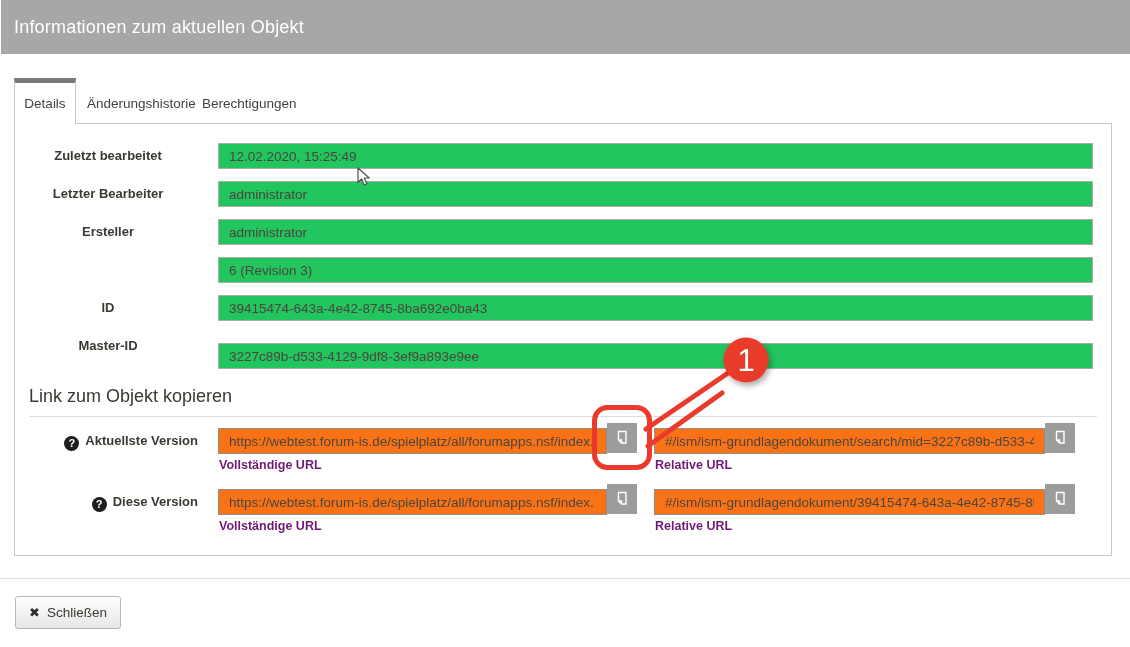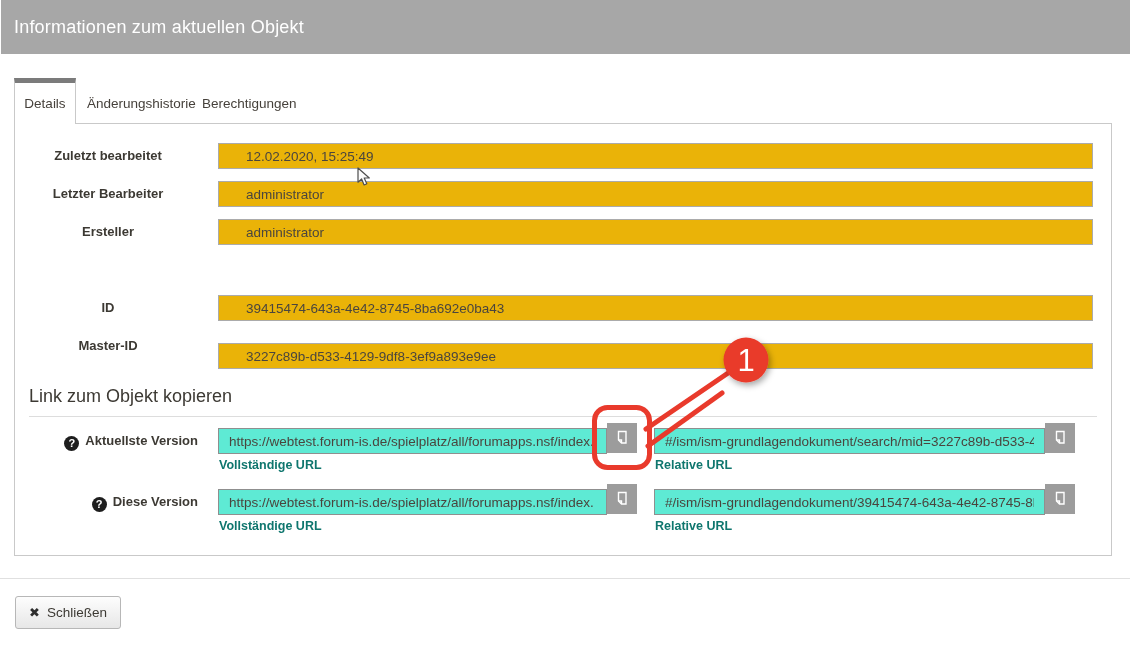--- a/index.html
+++ b/index.html
@@ -41,54 +41,54 @@
     position:absolute; left:14px; top:123px; width:1098px; height:433px;
     background:#ffffff; border:1px solid #c9c9c9; z-index:1;
   }
   .flabel {
     position:absolute; left:0; width:186px; text-align:center;
     font-weight:bold; font-size:13px; color:#3c3933; line-height:26px;
     white-space:nowrap;
   }
   .finput {
     position:absolute; left:203px; width:875px; height:26px;
-    background:#eab308; border:1px solid #ababab;
-    font-size:13.5px; color:#4a453e; padding:0 27px;
+    background:#22c55e; border:1px solid #ababab;
+    font-size:13.5px; color:#4a453e; padding:0 10px;
     font-family:"Liberation Sans", sans-serif;
   }
   .section-heading {
     position:absolute; left:14px; top:262px; width:1068px;
     font-size:18px; color:#3c3933; padding-bottom:9px;
     border-bottom:1px solid #dddddd;
   }
   .link-label {
     position:absolute; left:0; width:183px; text-align:right;
     font-weight:bold; font-size:13px; color:#3c3933; line-height:26px;
     white-space:nowrap;
   }
   .help-icon {
     display:inline-block; width:15px; height:15px; border-radius:50%;
     background:#1e1e1e; color:#ffffff; font-size:11px; line-height:15px;
     text-align:center; font-weight:bold; margin-right:6px;
     vertical-align:-2px; cursor:pointer;
   }
   .url-input {
     position:absolute; height:26px;
-    background:#5eead4; border:1px solid #8f8f8f;
+    background:#f97316; border:1px solid #8f8f8f;
     font-size:13.5px; color:#4a453e; padding:0 10px;
     font-family:"Liberation Sans", sans-serif;
     overflow:hidden; white-space:nowrap; text-overflow:clip;
   }
   .copy-btn {
     position:absolute; width:30px; height:30px;
     background:#9c9c9c; border:none; cursor:pointer;
     display:flex; align-items:center; justify-content:center;
   }
   .hint {
-    position:absolute; font-size:12.5px; font-weight:bold; color:#0f766e;
+    position:absolute; font-size:12.5px; font-weight:bold; color:#701a75;
     white-space:nowrap;
   }
 
   
   .footer-divider {
     position:absolute; left:0; top:578px; width:1130px; height:1px;
     background:#e0e0e0;
   }
   .close-btn {
     position:absolute; left:15px; top:596px; height:33px; min-width:101px;
@@ -128,20 +128,21 @@
 
   <div class="flabel" style="top:19px">Zuletzt bearbeitet</div>
   <input class="finput" style="top: 19px;" readonly="" value="12.02.2020, 15:25:49">
 
   <div class="flabel" style="top:57px">Letzter Bearbeiter</div>
   <input class="finput" style="top: 57px;" readonly="" value="administrator">
 
   <div class="flabel" style="top:95px">Ersteller</div>
   <input class="finput" style="top: 95px;" readonly="" value="administrator">
 
+  <input class="finput" style="top: 133px;" readonly="" value="6 (Revision 3)">
 
   <div class="flabel" style="top:171px">ID</div>
   <input class="finput" style="top: 171px;" readonly="" value="39415474-643a-4e42-8745-8ba692e0ba43">
 
   <div class="flabel" style="top:209px">Master-ID</div>
   <input class="finput" style="top: 219px;" readonly="" value="3227c89b-d533-4129-9df8-3ef9a893e9ee">
 
   <div class="section-heading">Link zum Objekt kopieren</div>
 
   <div class="link-label" style="top:304px">

